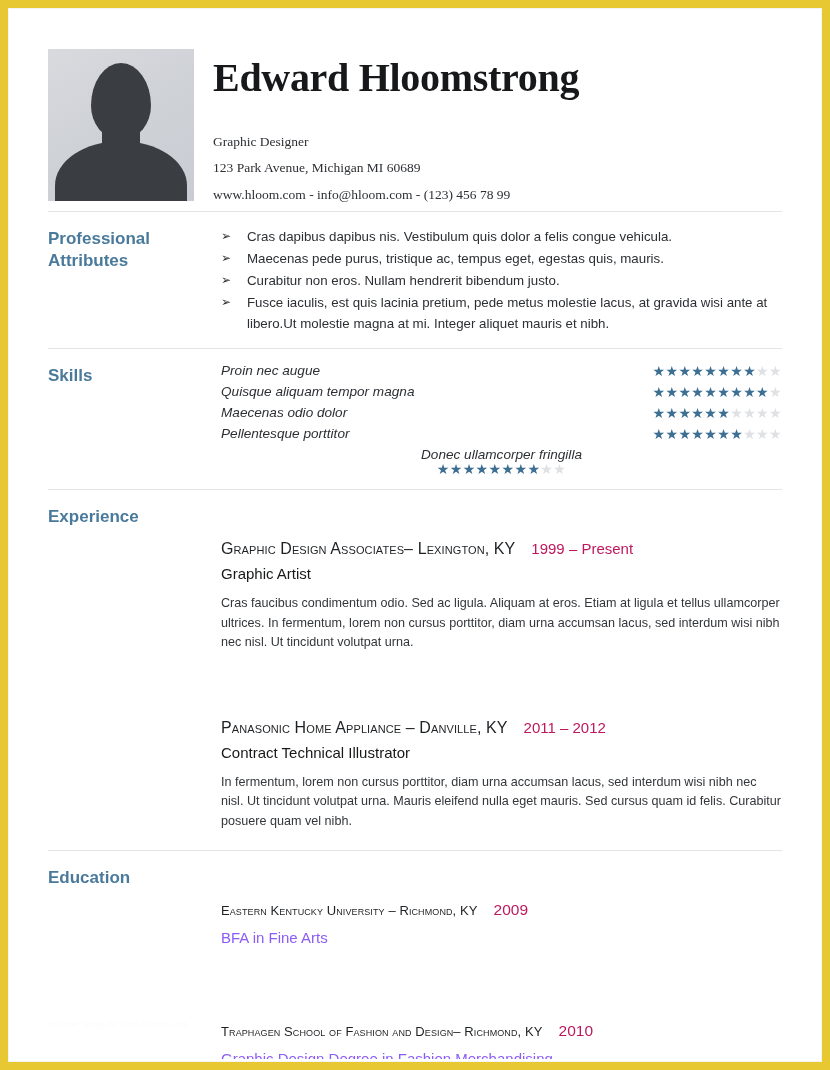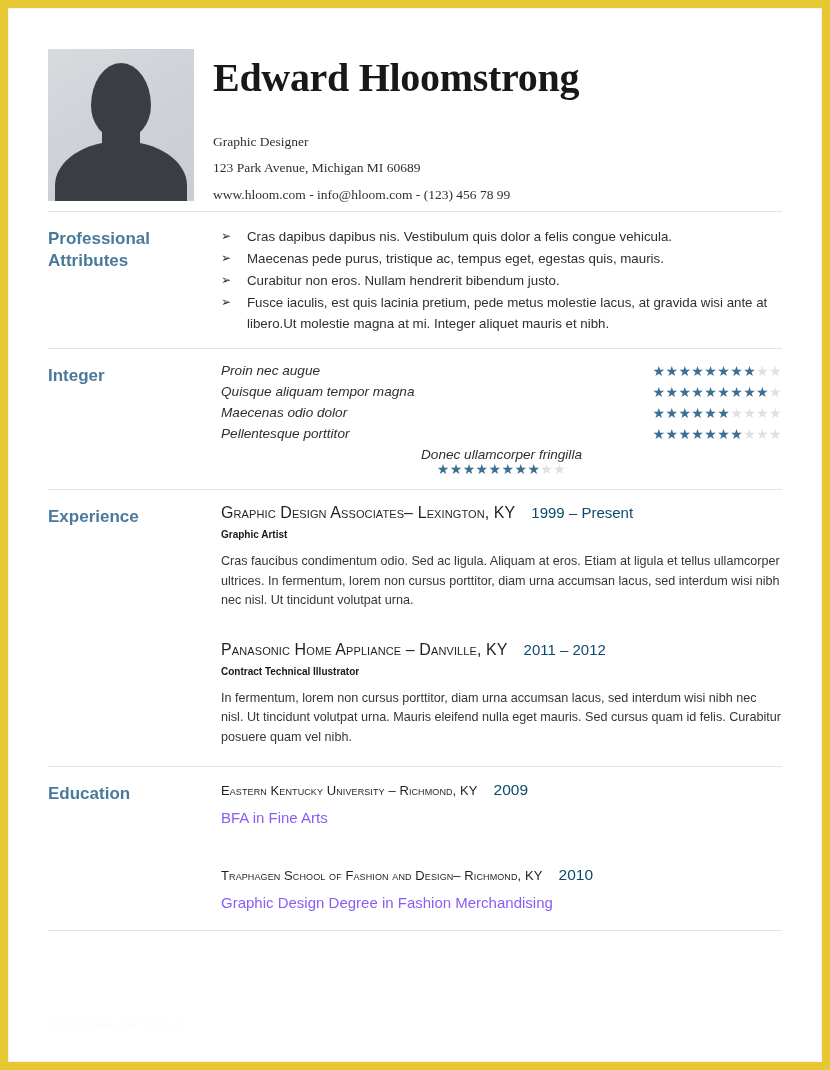--- a/index.html
+++ b/index.html
@@ -188,27 +188,28 @@
     align-items: baseline;
   }
   .entry-org {
     font-size: 16px;
     color: #1e2124;
     font-variant: small-caps;
     letter-spacing: 0.1px;
   }
   .entry-date {
     font-size: 15px;
-    color: #0c4a6e;
+    color: #be185d;
     white-space: nowrap;
     padding-left: 16px;
+    margin-top: 36px;
   }
   .entry-role {
-    font-size: 10px;
-    font-weight: bold;
+    font-size: 15px;
+    font-weight: normal;
     color: #17181a;
     margin-top: 7px;
   }
   .entry-desc {
     font-size: 12.6px;
     color: #33363a;
     line-height: 1.55;
     margin-top: 12px;
   }
 
@@ -274,21 +275,21 @@
         </div>
         <div class="attr-item">
           <span class="attr-bullet">➢</span>
           <span class="attr-text">Fusce iaculis, est quis lacinia pretium, pede metus molestie lacus, at gravida wisi ante at libero.Ut molestie magna at mi. Integer aliquet mauris et nibh.</span>
         </div>
       </div>
     </div>
 
     <hr class="divider">
     <div class="section">
-      <div class="section-label">Integer</div>
+      <div class="section-label">Skills</div>
       <div class="section-body">
         <div class="skill-row">
           <span class="skill-name">Proin nec augue</span>
           <span class="stars"><span class="star-on">★</span><span class="star-on">★</span><span class="star-on">★</span><span class="star-on">★</span><span class="star-on">★</span><span class="star-on">★</span><span class="star-on">★</span><span class="star-on">★</span><span class="star-off">★</span><span class="star-off">★</span></span>
         </div>
         <div class="skill-row">
           <span class="skill-name">Quisque aliquam tempor magna</span>
           <span class="stars"><span class="star-on">★</span><span class="star-on">★</span><span class="star-on">★</span><span class="star-on">★</span><span class="star-on">★</span><span class="star-on">★</span><span class="star-on">★</span><span class="star-on">★</span><span class="star-on">★</span><span class="star-off">★</span></span>
         </div>
         <div class="skill-row">

